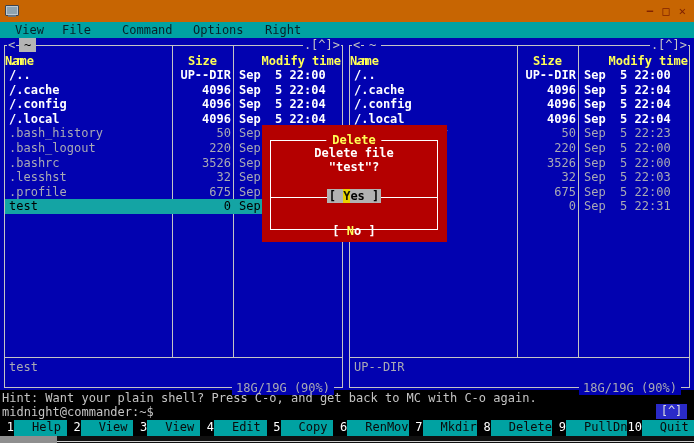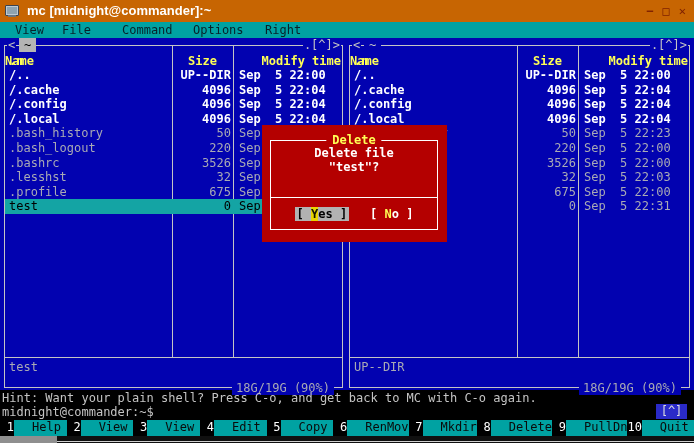--- a/index.html
+++ b/index.html
@@ -51,21 +51,21 @@
   .mstatus{position:absolute;left:4px;top:314px;color:var(--filegray);}
   .dusage{position:absolute;right:8px;bottom:-8px;background:var(--blue);padding:0 4px;color:var(--filegray);white-space:pre;}
   
   .dialog{position:absolute;left:262px;top:87px;width:185px;height:117px;background:var(--red);z-index:10;}
   .dframe{position:absolute;left:8px;right:9px;top:15px;bottom:12px;border:1px solid #fff;}
   .dtitle{position:absolute;top:-8px;left:50%;transform:translateX(-50%);background:var(--red);padding:0 6px;
           color:var(--yellow);font-weight:bold;}
   .dline{color:#fff;font-weight:bold;text-align:center;white-space:pre;}
   .dline1{margin-top:5px;}
   .dbuttons{position:absolute;left:0;right:0;bottom:0;height:31px;border-top:1px solid #fff;
-            display:flex;align-items:center;justify-content:center;gap:21px;white-space:pre;}
+            display:flex;align-items:center;justify-content:center;gap:21px;white-space:pre;flex-direction:column;}
   .btn{font-weight:bold;cursor:default;}
   .btn-yes{background:#b2b2b2;color:#000;padding:0 2px;}
   .btn-yes .hot{background:#e8d400;color:#141400;}
   .btn-no{color:#fff;}
   .btn-no .hot{color:var(--yellow);}
   
   .hint{position:absolute;left:2px;top:391px;color:#c4c4c4;white-space:pre;}
   .prompt{position:absolute;left:2px;top:405px;color:#c4c4c4;white-space:pre;}
   .scrollup{position:absolute;right:7px;top:404px;width:31px;height:15px;background:#2a2ac8;color:#dcdcdc;text-align:center;}
   .keybar{position:absolute;left:0;top:420px;right:0;height:16px;display:flex;}
@@ -81,21 +81,20 @@
 
 <div class="screen" style="--orange: #c76502; --teal: #00a2a2; --blue: #0202b0; --red: #b40000; --sel: #14a4a4; --yellow: #ffff55; --filegray: #a9aab4; --line: #c4c4c4;">
 
   <div class="titlebar">
     <div class="ticon">
       <span class="scr">
           <i></i>
         </span>
         <span class="base"></span>
     </div>
-    <div class="title-text">mc [midnight@commander]:~</div>
     <div class="controls">
       <span>−</span>
       <span>□</span>
       <span>✕</span>
     </div>
   </div>
 
   <div class="menubar" id="menubar">
       <span class="menu-item">View</span>
       <span class="menu-item">File</span>

